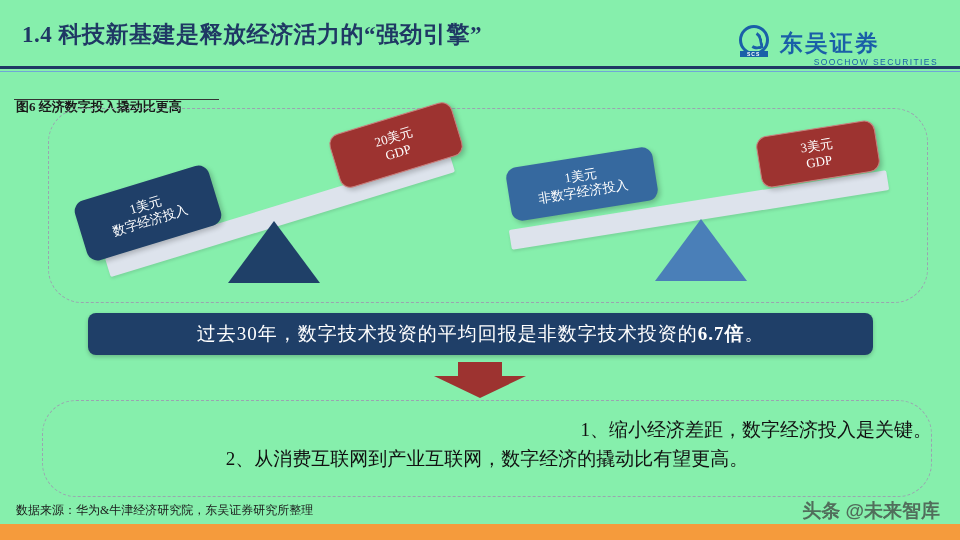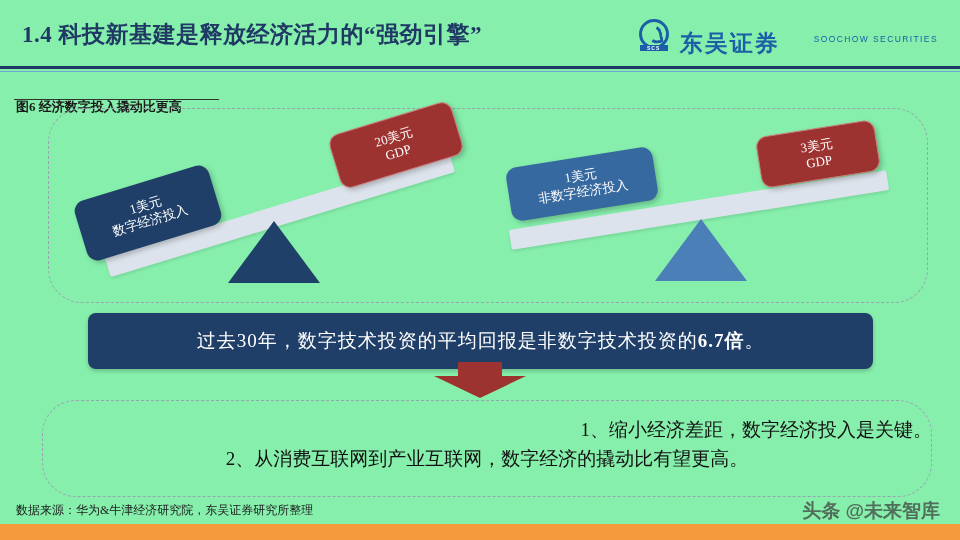--- a/index.html
+++ b/index.html
@@ -68,21 +68,21 @@
     left: 1px; bottom: 2px;
     width: 28px; height: 6px;
     background: #1a5fa8;
     font-size: 5px;
     color: #ffffff;
     text-align: center;
     line-height: 6px;
     letter-spacing: 1px;
     font-weight: bold;
   }
-  .brand-text { display: flex; line-height: 1; margin-top: 15px; }
+  .brand-text { display: flex; flex-direction: column; line-height: 1; margin-top: 15px; }
   .brand-cn {
     font-family: "Liberation Sans", "DejaVu Sans", sans-serif;
     font-size: 23px;
     font-weight: bold;
     color: #1a5fa8;
     letter-spacing: 2px;
   }
   .brand-en {
     font-size: 8.5px;
     color: #1a5fa8;
@@ -170,21 +170,21 @@
   .chip .l1 { font-size: 13px; }
   .chip .l2 { font-size: 13px; }
   .chip.navy { background: #1f3f68; }
   .chip.blue { background: #36699f; }
   .chip.red  { background: #9d3330; border: 1px solid #c97e7c; }
 
   
   #banner {
     position: absolute;
     left: 88px; top: 313px;
-    width: 785px; height: 56px;
+    width: 785px; height: 42px;
     background: #1f3f68;
     border-radius: 8px;
     color: #ffffff;
     display: flex;
     align-items: center;
     justify-content: center;
     font-family: "Liberation Serif", "DejaVu Serif", serif;
     font-size: 19px;
     letter-spacing: 1px;
     box-shadow: 0 2px 4px rgba(0,0,0,0.22);

